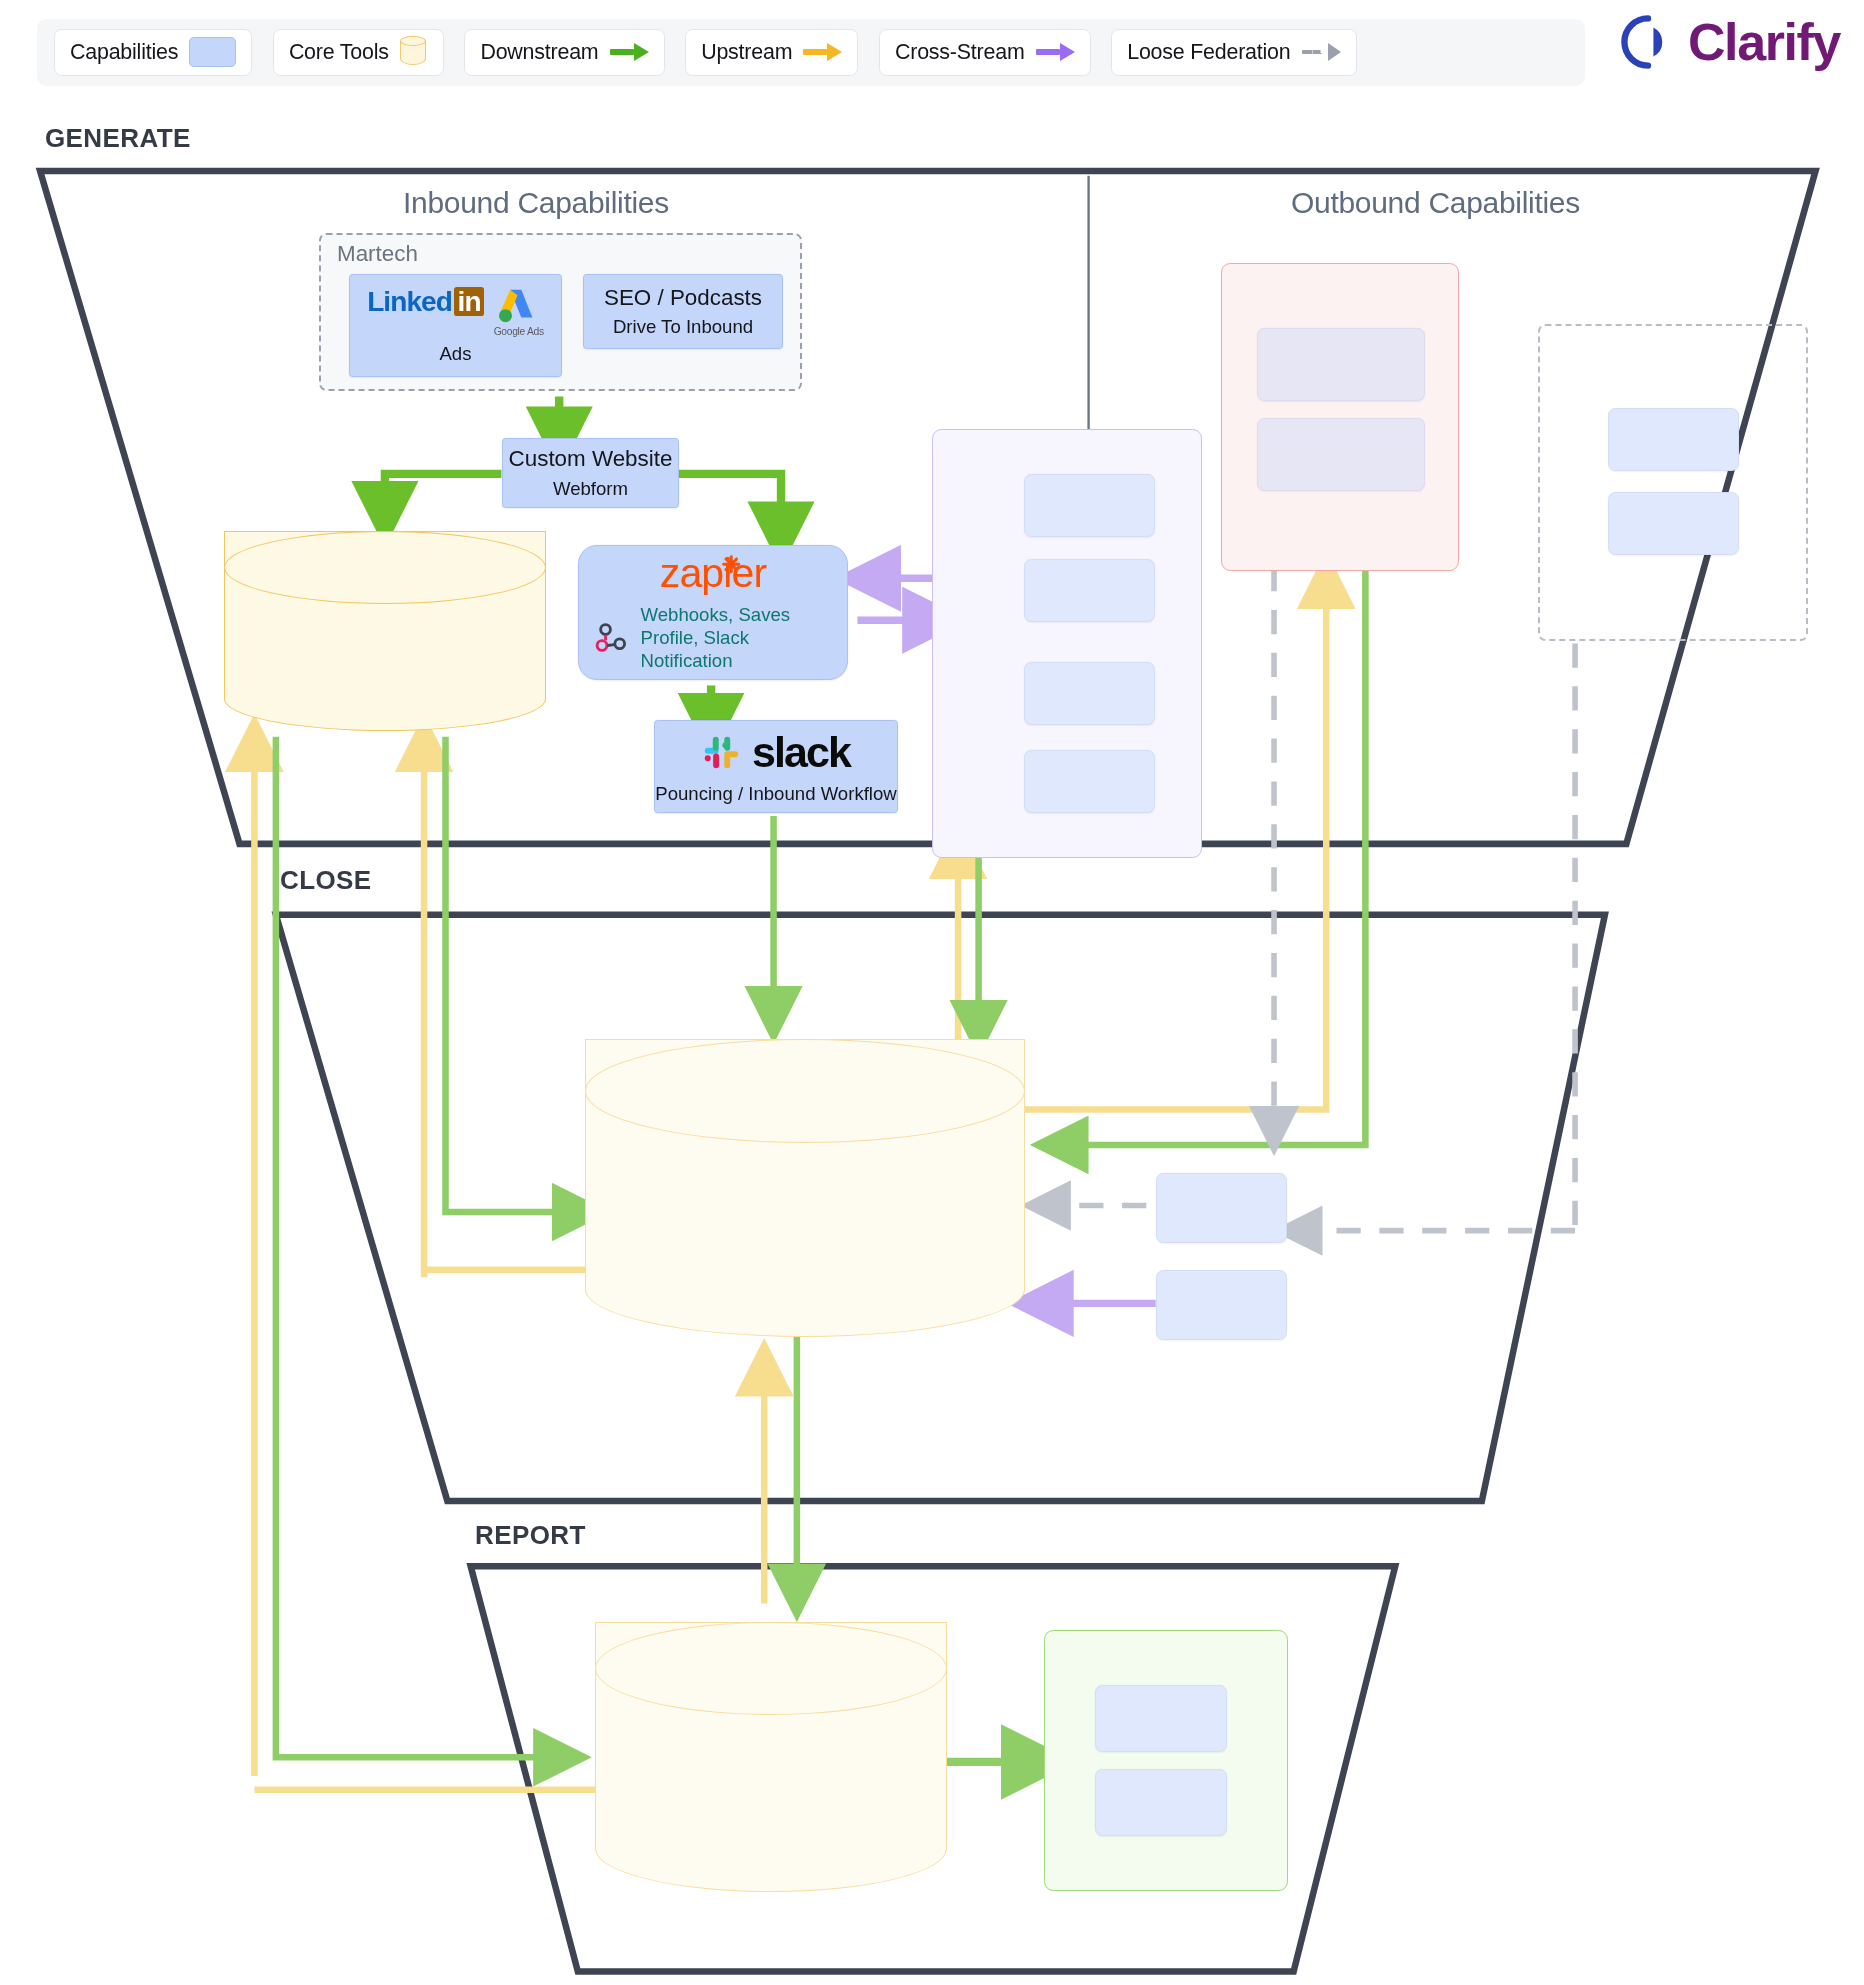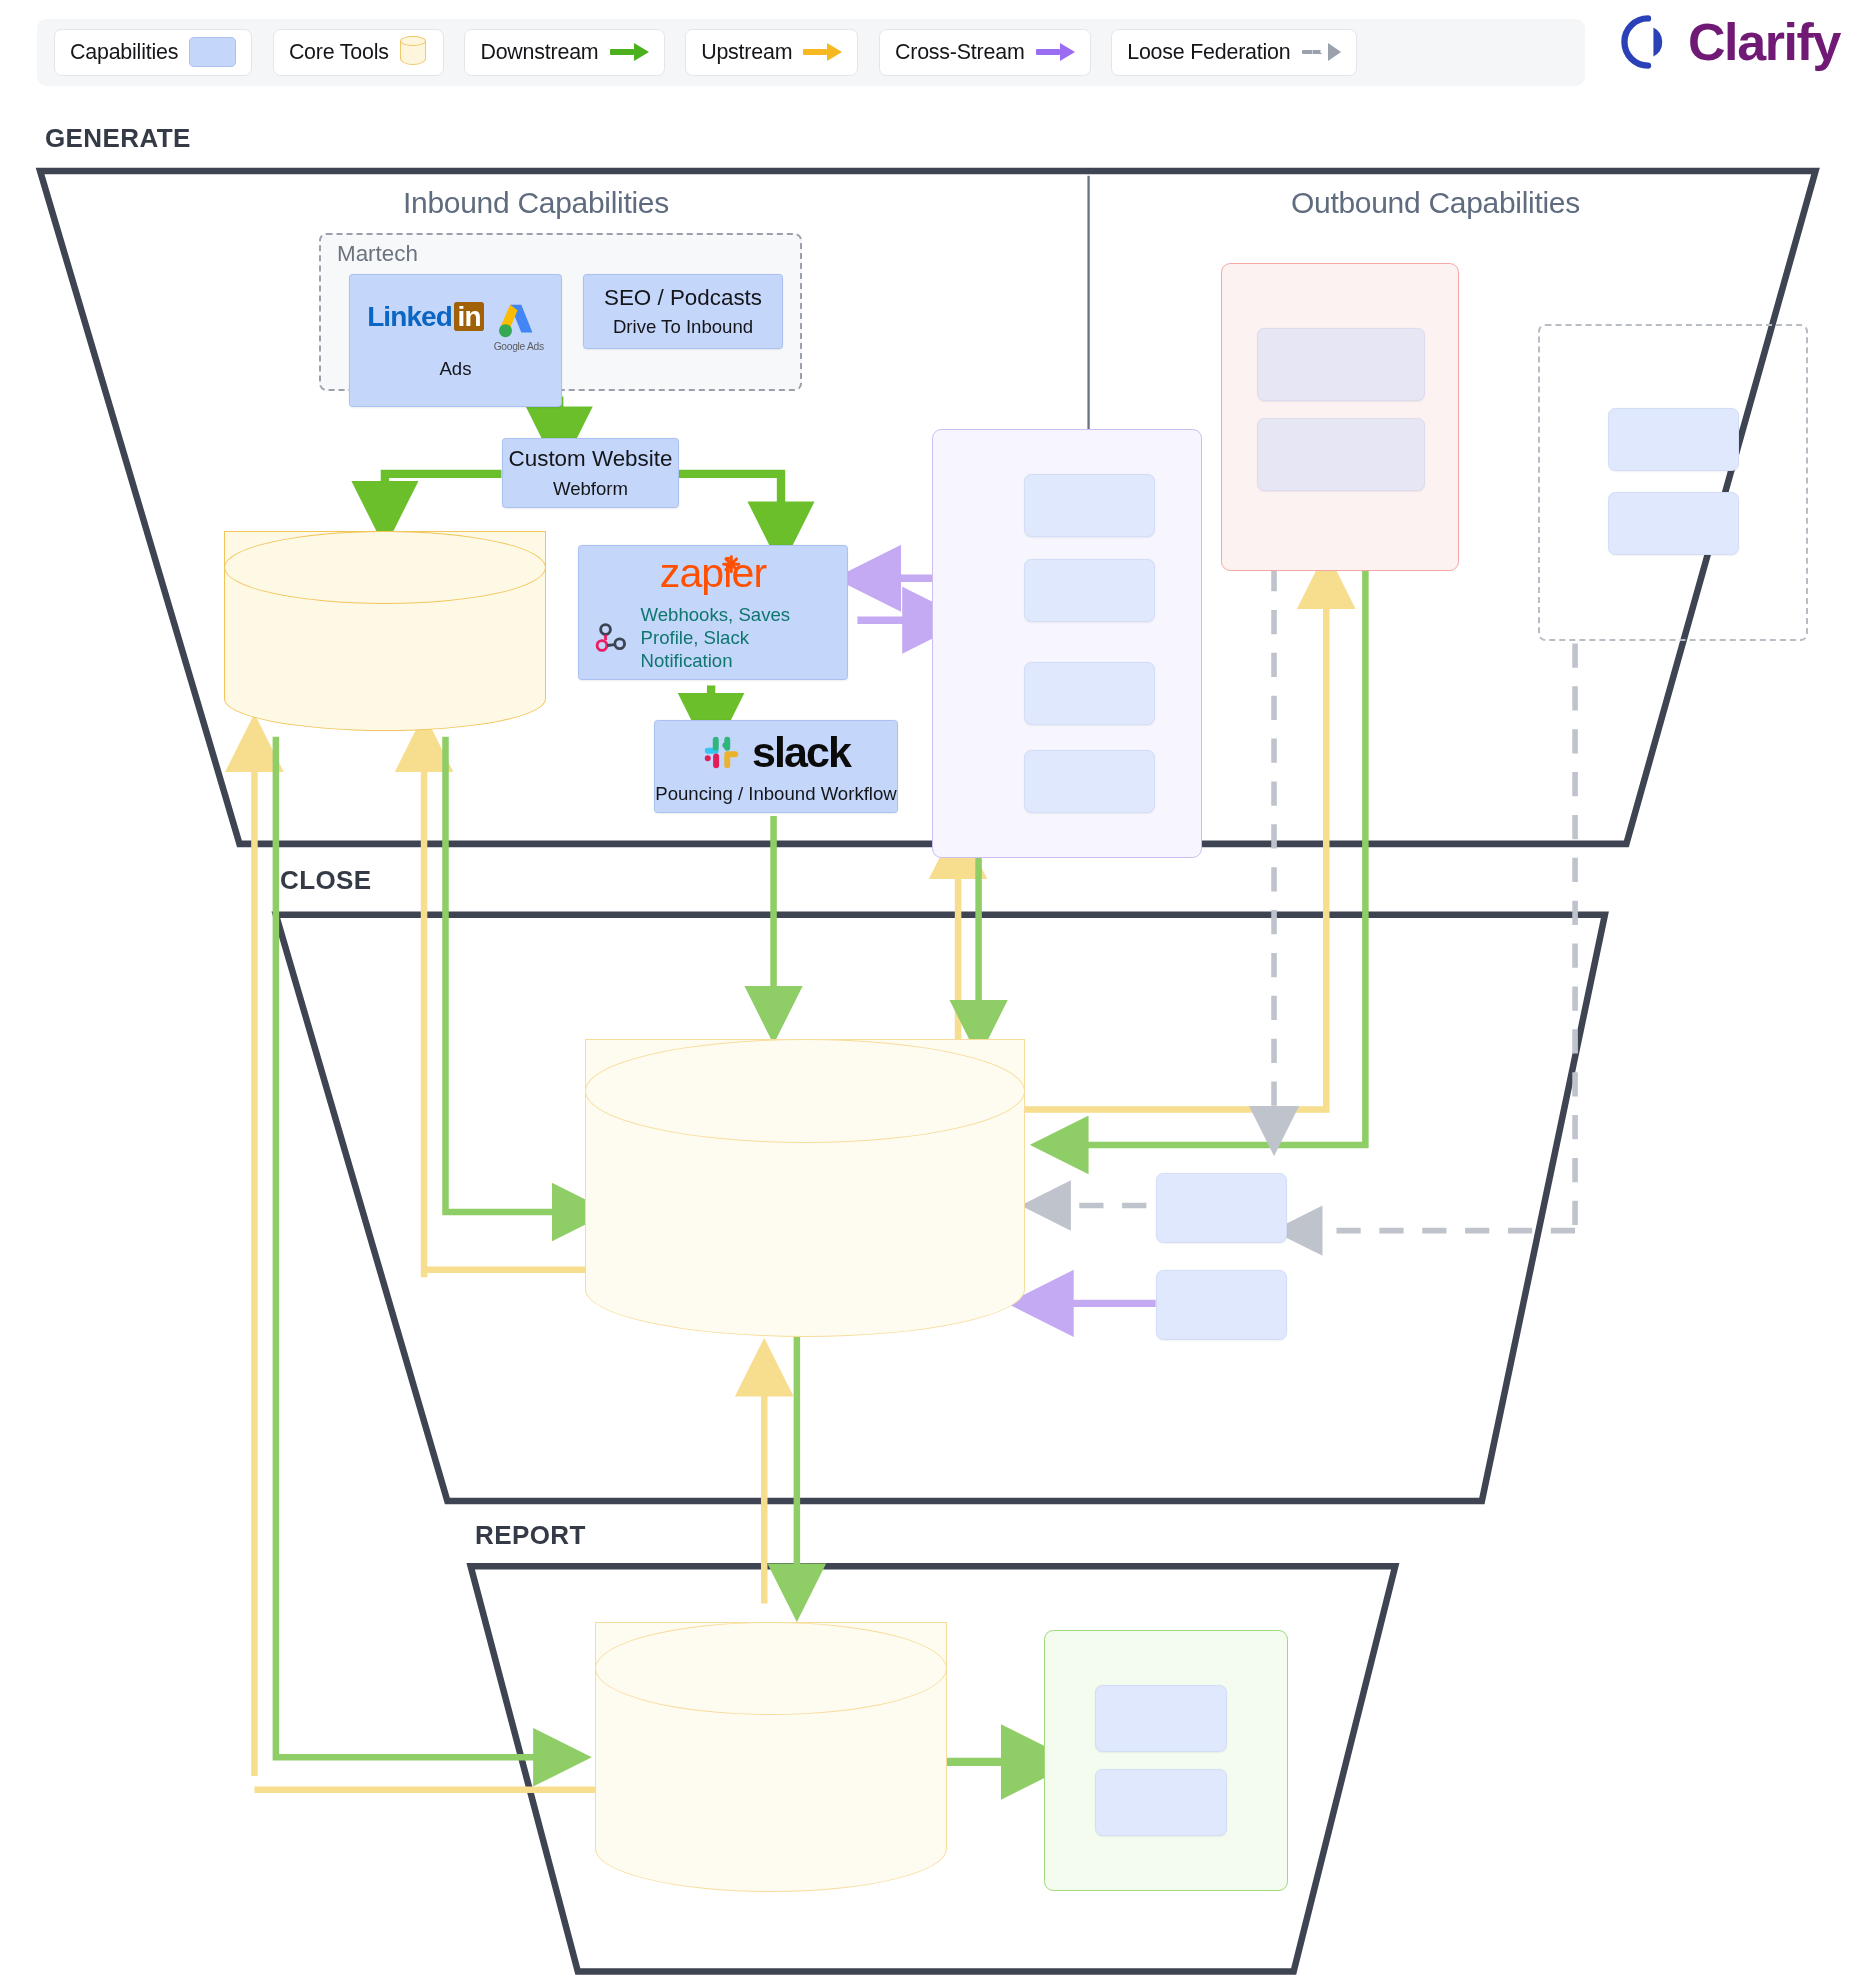--- a/index.html
+++ b/index.html
@@ -238,21 +238,21 @@
   <div class="stage-label" style="left:45px;top:123px;">GENERATE</div>
   <div class="stage-label" style="left:280px;top:865px;">CLOSE</div>
   <div class="stage-label" style="left:475px;top:1520px;">REPORT</div>
 
   <div class="col-title" style="left:403px;top:186px;">Inbound Capabilities</div>
   <div class="col-title" style="left:1291px;top:186px;">Outbound Capabilities</div>
 
   <div class="group-dashed" style="left:319px;top:233px;width:483px;height:158px;"></div>
   <div class="group-label" style="left:337px;top:241px;">Martech</div>
 
-  <div class="node" style="left:349px;top:274px;width:213px;height:133px;">
+  <div class="node" style="left:349px;top:274px;width:213px;height:103px;">
     <div class="li-row">
       <span class="li-word">
         <span>Linked</span>
           <span class="li-badge">in</span>
       </span>
       <span style="display:flex;flex-direction:column;align-items:center;">
         <svg width="43" height="39" viewBox="0 0 46 42">
           <path d="M14 4 L26 4 L38 34 L26 34 Z" fill="#4285f4"></path>
           <path d="M14 4 L22 10 L12 34 L4 27 Z" fill="#fbbc04"></path>
           <circle cx="9" cy="32" r="7" fill="#34a853"></circle>
@@ -271,21 +271,21 @@
   <div class="node" style="left:502px;top:438px;width:177px;height:70px;">
     <div class="title">Custom Website</div>
     <div class="sub">Webform</div>
   </div>
 
   <div class="cyl" style="left:224px;top:531px;width:322px;height:200px;">
     <div class="side"></div>
     <div class="cap" style="height:73px;"></div>
   </div>
 
-  <div class="node" style="left:578px;top:545px;width:270px;height:135px;align-items:stretch;justify-content:center;padding:7.5px 9.3px;">
+  <div class="node" style="left:578px;top:545px;width:270px;height:135px;align-items:stretch;justify-content:center;padding:7.5px 9.3px;border-radius:19px;">
     <div style="text-align:center;">
       <span class="zap-word">zapier</span>
       <svg width="20.5" height="20.5" viewBox="0 0 22 22" style="position:absolute;left:142px;top:7.5px;">
         <g stroke="#ff4f00" stroke-width="3.2" stroke-linecap="round">
           <line x1="11" y1="3" x2="11" y2="19"></line>
             <line x1="3" y1="11" x2="19" y2="11"></line>
           <line x1="5.3" y1="5.3" x2="16.7" y2="16.7"></line>
             <line x1="16.7" y1="5.3" x2="5.3" y2="16.7"></line>
         </g>
       </svg>

